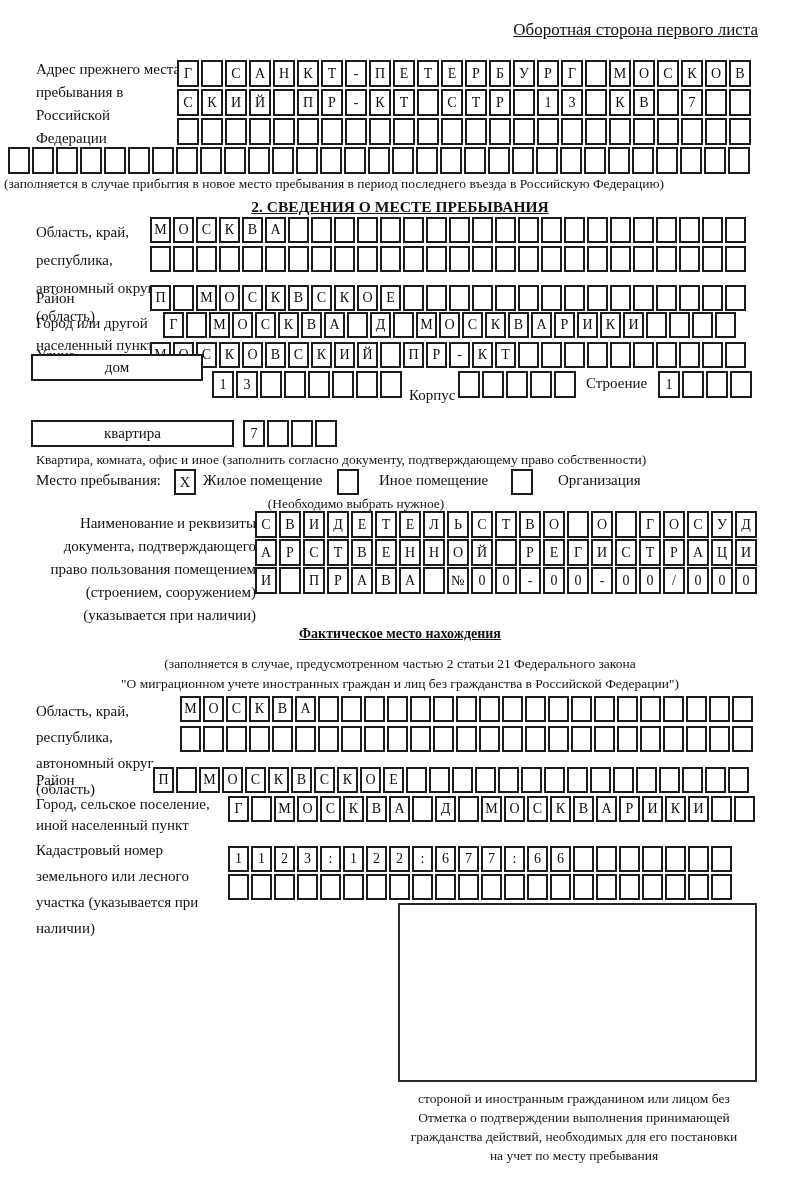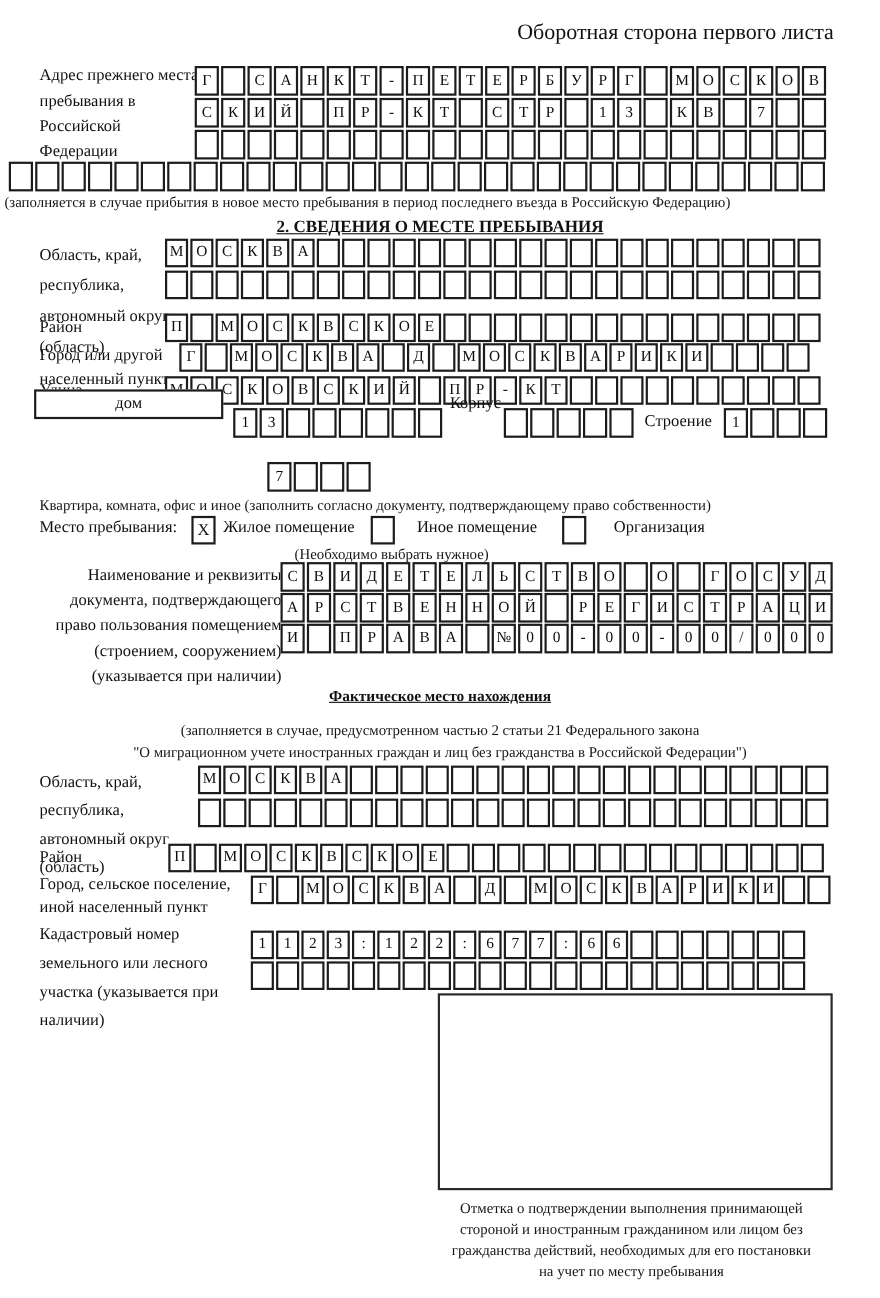--- a/index.html
+++ b/index.html
@@ -29,21 +29,21 @@
     display:flex;align-items:center;justify-content:center;font-size:15px;
   }
   .bigbox{box-sizing:border-box;border:2px solid #2a2a2a;background:#fff;}
   .inline-label{font-size:15px;}
 </style>
 </head>
 <body>
 
 <div class="page">
 
-  <div class="abs label" style="top:18px;right:42px;font-size:20px;">Оборотная сторона первого листа</div>
+  <div class="abs label" style="top:18px;right:42px;font-size:17px;text-decoration:underline;">Оборотная сторона первого листа</div>
 
   <div class="abs label" style="top:58px;left:36px;width:145px;">Адрес прежнего места пребывания в Российской Федерации</div>
   <div class="abs cells lg" style="top:60px;left:177px;">
       <span class="cell">Г</span>
       <span class="cell"></span>
       <span class="cell">С</span>
       <span class="cell">А</span>
       <span class="cell">Н</span>
       <span class="cell">К</span>
       <span class="cell">Т</span>
@@ -305,36 +305,37 @@
   <div class="abs cells lg" style="top:371px;left:212px;">
       <span class="cell">1</span>
       <span class="cell">3</span>
       <span class="cell"></span>
       <span class="cell"></span>
       <span class="cell"></span>
       <span class="cell"></span>
       <span class="cell"></span>
       <span class="cell"></span>
     </div>
-  <div class="abs inline-label" style="top:359px;left:409px;">Корпус</div>
+  <div class="abs inline-label" style="top:387px;left:409px;">Корпус</div>
   <div class="abs cells lg" style="top:371px;left:458px;">
       <span class="cell"></span>
       <span class="cell"></span>
       <span class="cell"></span>
       <span class="cell"></span>
       <span class="cell"></span>
     </div>
   <div class="abs inline-label" style="top:375px;left:586px;">Строение</div>
   <div class="abs cells lg" style="top:371px;left:658px;">
       <span class="cell">1</span>
       <span class="cell"></span>
       <span class="cell"></span>
       <span class="cell"></span>
     </div>
 
+  <div class="abs labelbox" style="top:420px;left:31px;width:203px;">квартира</div>
   <div class="abs cells lg" style="top:420px;left:243px;">
       <span class="cell">7</span>
       <span class="cell"></span>
       <span class="cell"></span>
       <span class="cell"></span>
     </div>
   <div class="abs note" style="top:452px;left:36px;">Квартира, комната, офис и иное (заполнить согласно документу, подтверждающему право собственности)</div>
 
   <div class="abs inline-label" style="top:472px;left:36px;">Место пребывания:</div>
   <div class="abs checkbox" style="top:469px;left:174px;">X</div>
@@ -578,19 +579,19 @@
       <span class="cell"></span>
       <span class="cell"></span>
       <span class="cell"></span>
       <span class="cell"></span>
       <span class="cell"></span>
       <span class="cell"></span>
     </div>
 
   <div class="abs bigbox" style="top:903px;left:398px;width:359px;height:179px;"></div>
   <div class="abs note center" style="top:1089px;left:378px;width:392px;line-height:19px;">
+    <div>стороной и иностранным гражданином или лицом без</div>
     <div>Отметка о подтверждении выполнения принимающей</div>
-    <div>стороной и иностранным гражданином или лицом без</div>
     <div>гражданства действий, необходимых для его постановки</div>
     <div>на учет по месту пребывания</div>
   </div>
 
 </div>
 
 </body></html>

